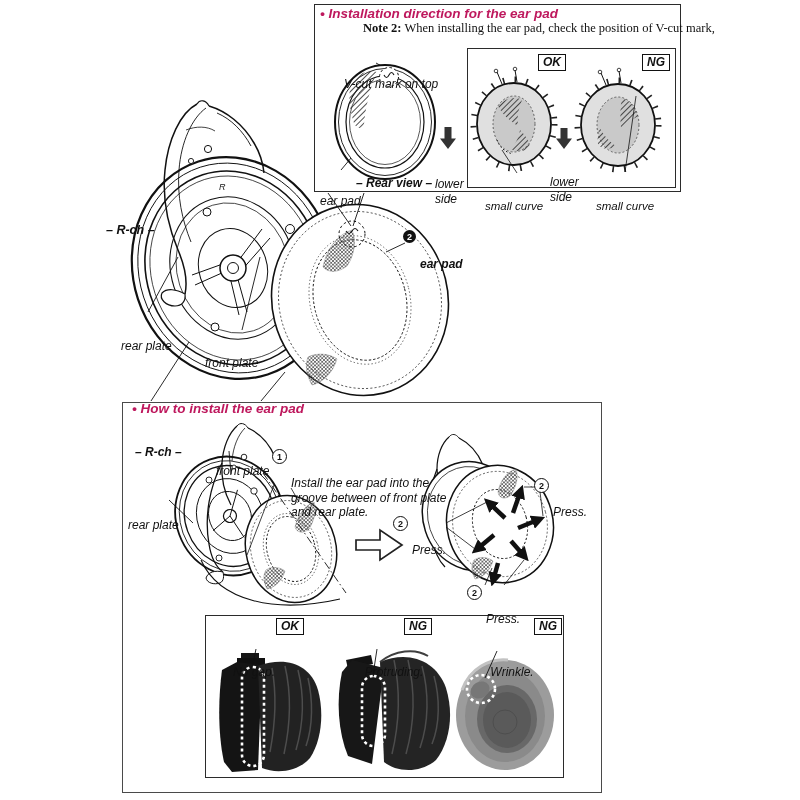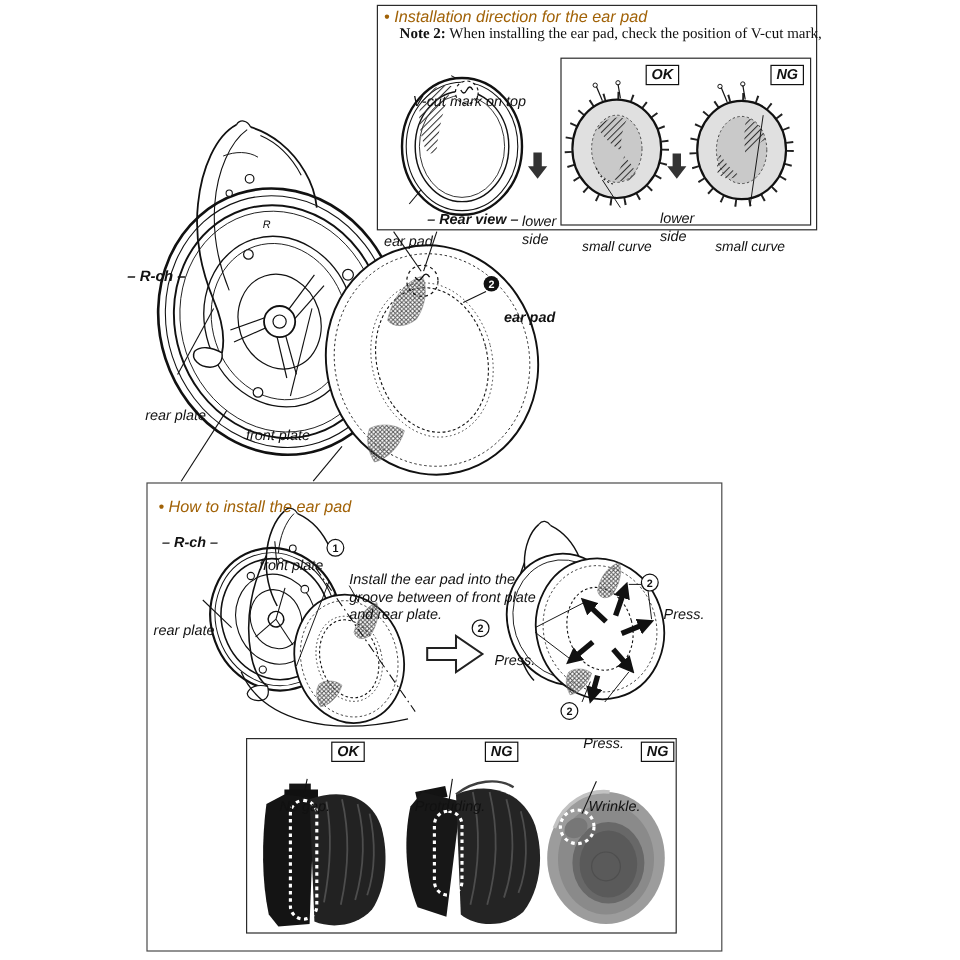--- a/index.html
+++ b/index.html
@@ -3,22 +3,22 @@
 <meta charset="utf-8">
 <style>
   html,body{margin:0;padding:0;background:#fff;}
   #page{position:relative;width:800px;height:800px;background:#fff;overflow:hidden;
         font-family:"Liberation Sans",sans-serif;color:#111;}
   .box{position:absolute;border:1.6px solid #2b2b2b;background:transparent;z-index:1;}
   svg.art{position:absolute;left:0;top:0;z-index:2;pointer-events:none;}
   .txt{position:absolute;z-index:3;white-space:nowrap;}
   .lbl{font-style:italic;font-size:12px;color:#111;margin-top:28px;}
   .lblb{font-style:italic;font-weight:bold;font-size:12.5px;color:#111;}
-  .ttl{font-style:italic;font-weight:normal;font-size:13.5px;color:#a16207;}
-  .serif{font-family:"Liberation Serif",serif;font-size:12.5px;color:#111;}
+  .ttl{font-style:italic;font-weight:bold;font-size:13.5px;color:#be185d;}
+  .serif{font-family:"Liberation Serif",serif;font-size:12.5px;color:#111;margin-left:30px;}
   .badge{display:inline-block;border:1.7px solid #111;background:#fff;padding:0 4px;
          font-style:italic;font-weight:bold;font-size:12px;line-height:15px;margin-left:36px;}
   .cnum{display:inline-flex;flex:0 0 auto;width:13px;height:13px;border:1.1px solid #111;border-radius:50%;
         align-items:center;justify-content:center;font-size:9px;font-weight:600;font-style:normal;
         background:#fff;margin-top:1px;}
   .bnum{display:inline-flex;flex:0 0 auto;width:13px;height:13px;border-radius:50%;background:#111;color:#fff;
         align-items:center;justify-content:center;font-size:9px;font-weight:700;font-style:normal;margin-top:1px;}
   .row{display:flex;gap:4px;align-items:flex-start;}
   .wrap{white-space:normal;line-height:1.22;}
   .ctr{transform:translateX(-50%);}
@@ -287,21 +287,21 @@
   <div class="txt lbl" style="left:596px;top:172px;font-size:11.5px;">small curve</div>
 
   <div class="txt lblb" style="left:106px;top:223px;">– R-ch –</div>
   <div class="txt lbl" style="left:121px;top:311px;">rear plate</div>
   <div class="txt lbl" style="left:205px;top:328px;">front plate</div>
   <div class="txt row" style="left:403px;top:229px;">
     <span class="bnum">2</span>
     <span class="lbl" style="font-weight:600;">ear pad</span>
   </div>
 
-  <div class="txt ttl" style="left:132px;top:415px;">• How to install the ear pad</div>
+  <div class="txt ttl" style="left:132px;top:401px;">• How to install the ear pad</div>
   <div class="txt lblb" style="left:135px;top:445px;font-size:12px;">– R-ch –</div>
   <div class="txt lbl" style="left:216px;top:436px;">front plate</div>
   <div class="txt lbl" style="left:128px;top:490px;">rear plate</div>
   <div class="txt row" style="left:272px;top:448px;width:186px;">
     <span class="cnum">1</span>
     <span class="lbl wrap" style="width:165px;">Install the ear pad into the groove between of front plate and rear plate.</span>
   </div>
   <div class="txt row" style="left:534px;top:477px;">
     <span class="cnum">2</span>
     <span class="lbl">Press.</span>
@@ -311,17 +311,17 @@
     <span class="lbl">Press.</span>
   </div>
   <div class="txt row" style="left:467px;top:584px;">
     <span class="cnum">2</span>
     <span class="lbl">Press.</span>
   </div>
 
   <div class="txt badge ctr" style="left:254px;top:618px;">OK</div>
   <div class="txt lbl ctr" style="left:254px;top:637px;">No gap.</div>
   <div class="txt badge ctr" style="left:382px;top:618px;">NG</div>
-  <div class="txt lbl ctr" style="left:375px;top:637px;">Protruding.</div>
+  <div class="txt lbl ctr" style="left:394px;top:637px;">Protruding.</div>
   <div class="txt badge ctr" style="left:512px;top:618px;">NG</div>
   <div class="txt lbl ctr" style="left:512px;top:637px;text-align:center;">Wrinkle.</div>
 
 </div>
 
 </body></html>

